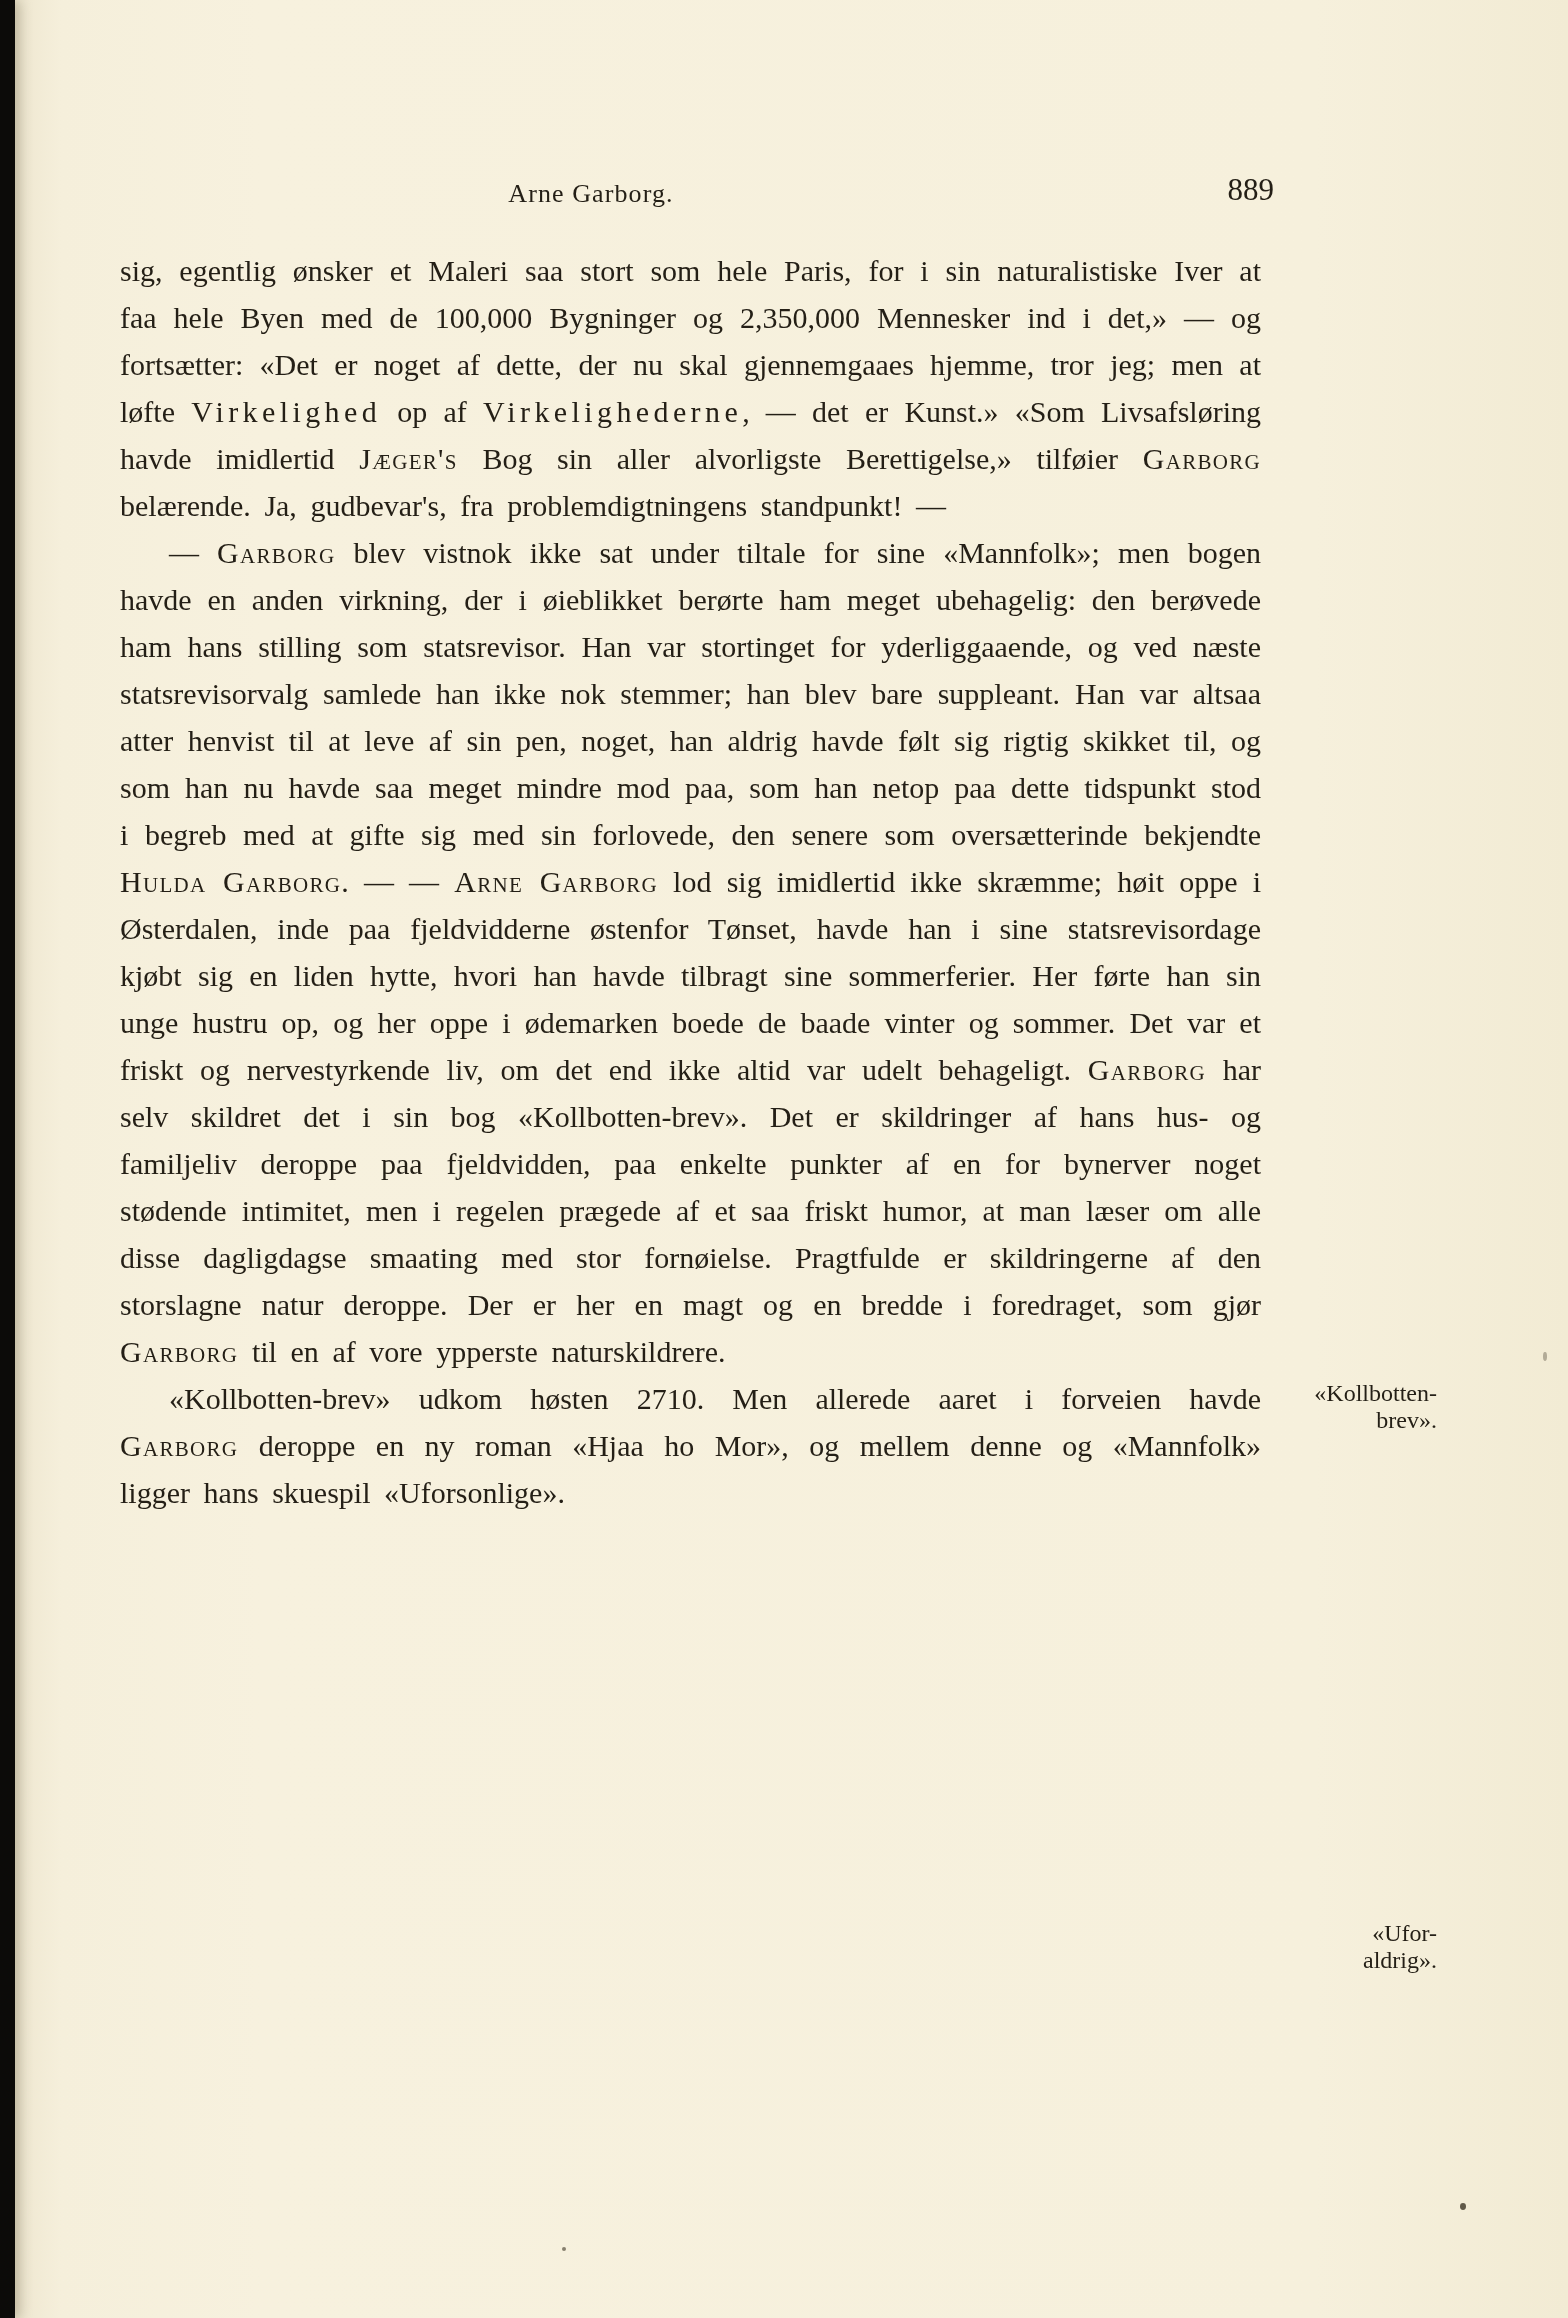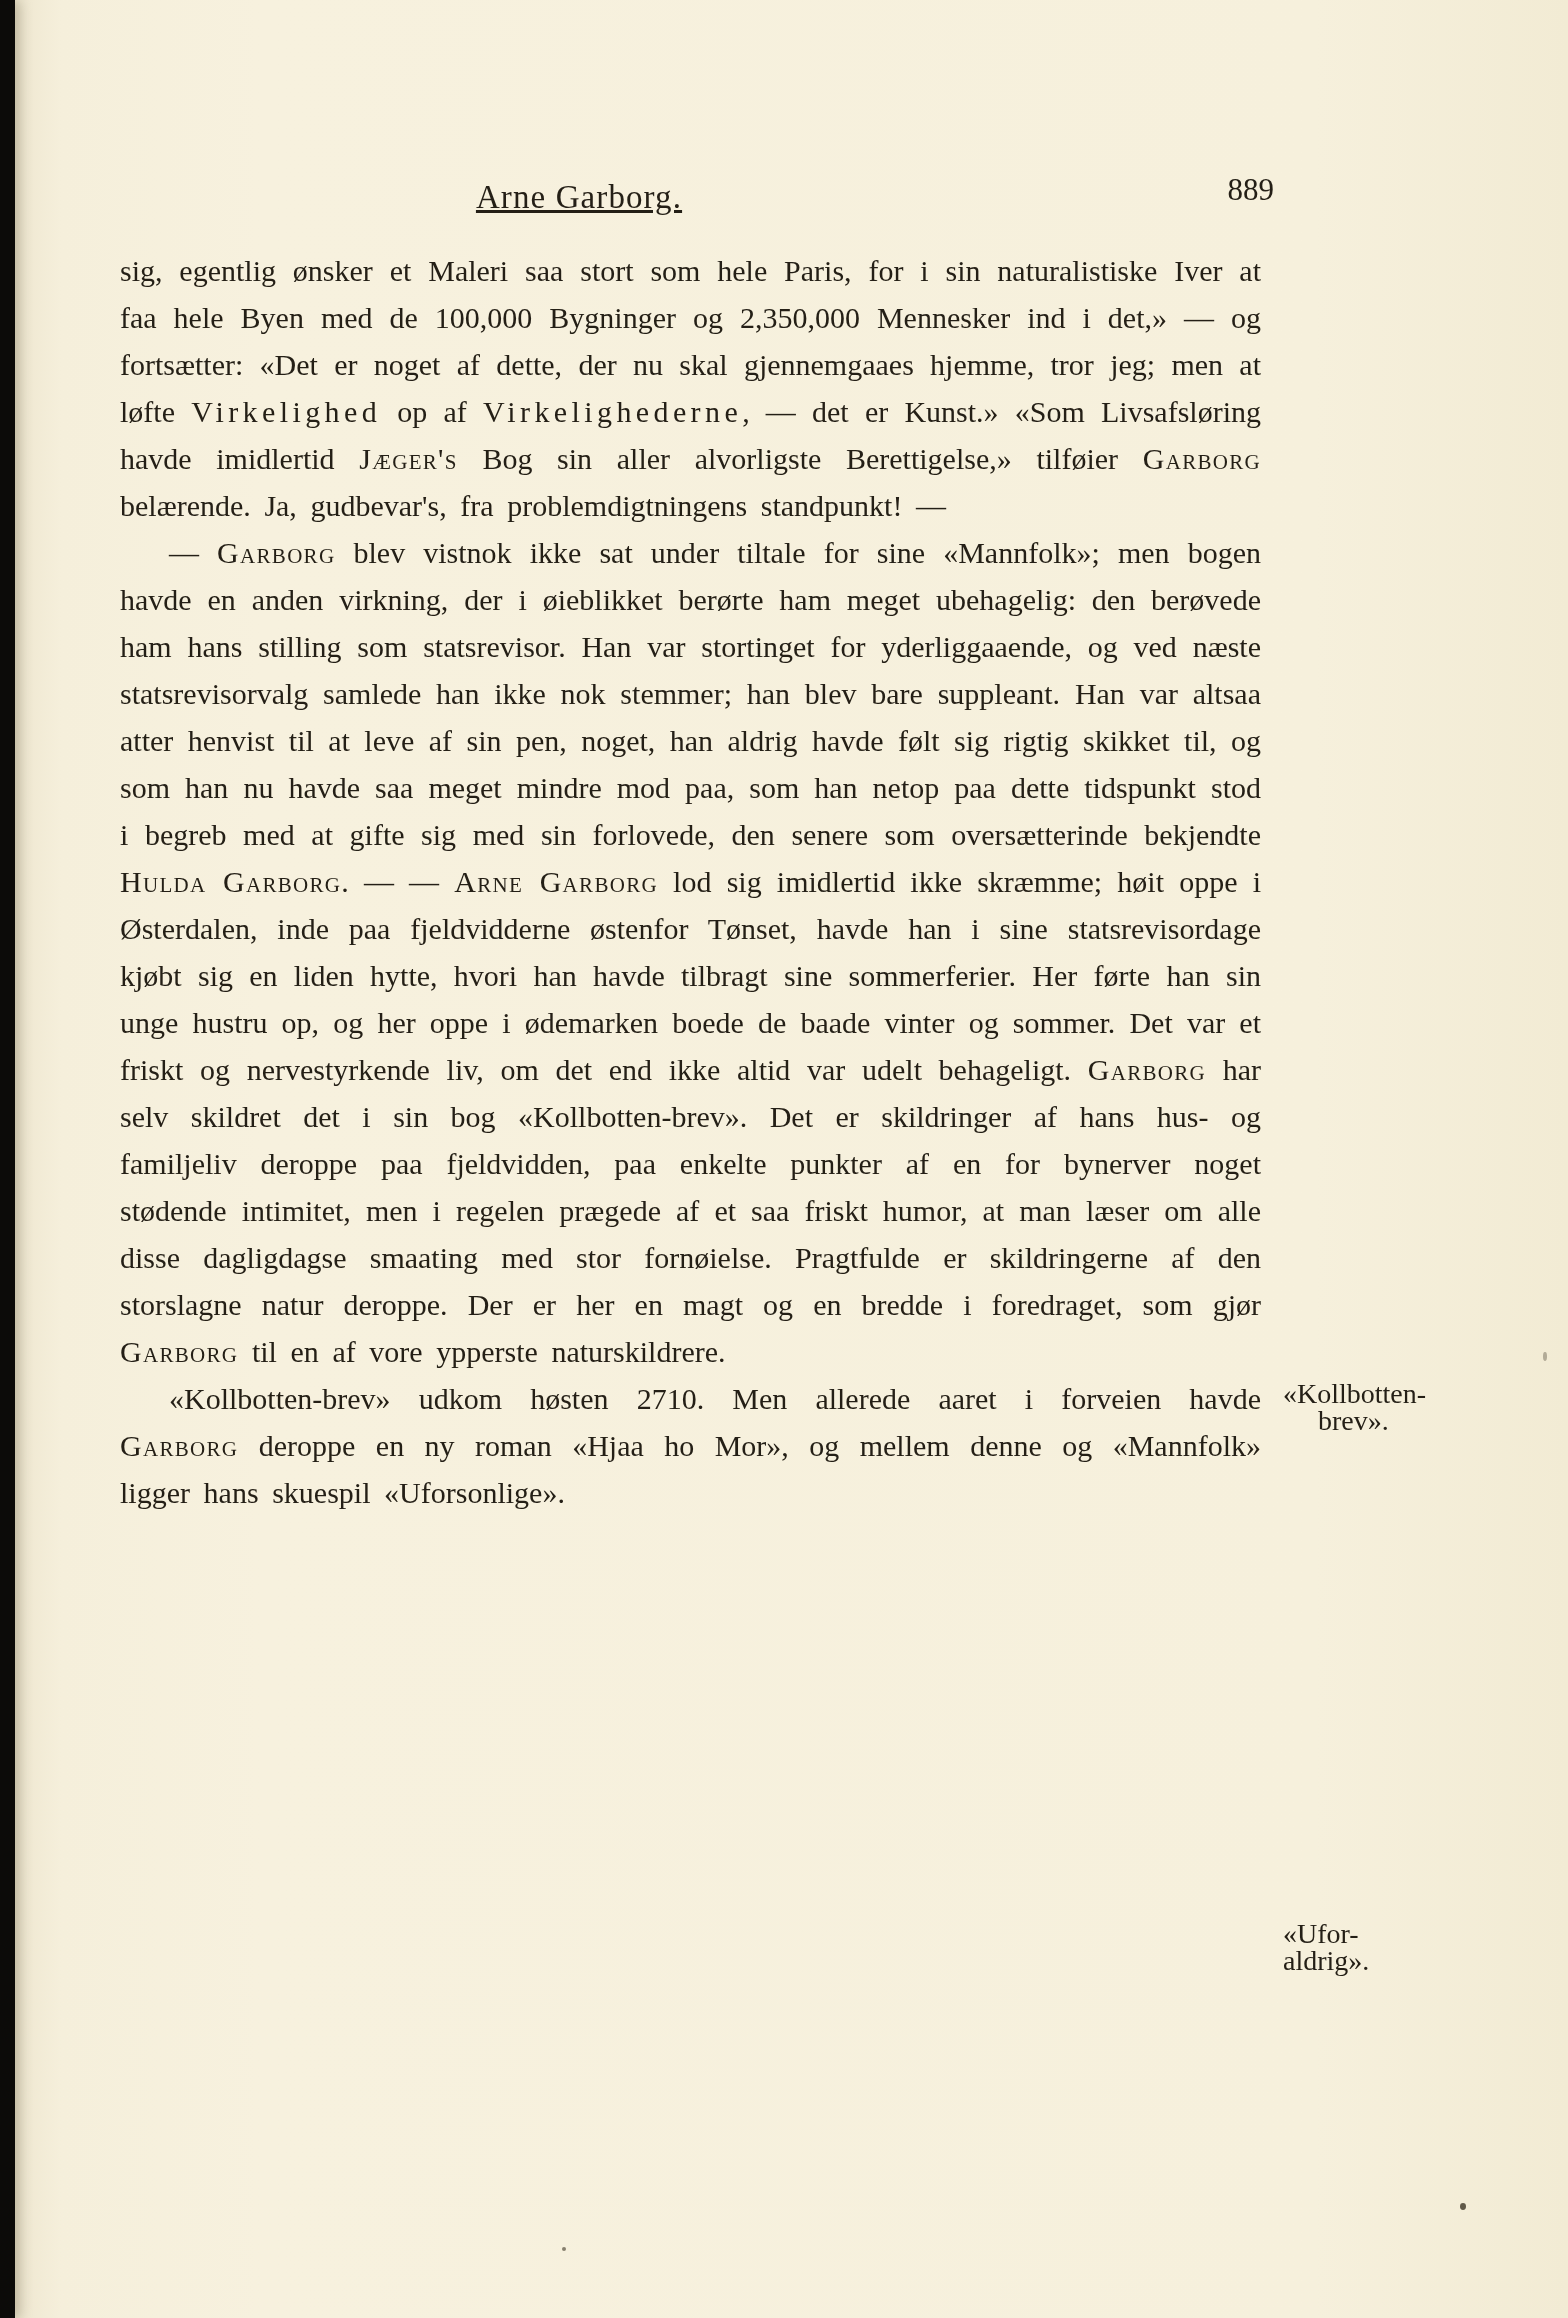--- a/index.html
+++ b/index.html
@@ -25,26 +25,25 @@
   }
   .page-header {
     position: absolute;
     top: 179px;
     left: 133px;
     width: 1141px;
     height: 44px;
   }
   .running-title {
     position: absolute;
-    left: 446px;
+    left: 458px;
     transform: translateX(-50%);
-    font-size: 33px;
+    font-size: 26px;
     letter-spacing: 1.1px;
     white-space: nowrap;
-    text-decoration: underline;
   }
   .page-number {
     position: absolute;
     right: 0;
     top: -7px;
     font-size: 31px;
   }
   .text-block {
     position: absolute;
     left: 120px;
@@ -61,23 +60,23 @@
     font-variant: small-caps;
     letter-spacing: 1.3px;
   }
   .spaced {
     letter-spacing: 4.4px;
   }
   .margin-note {
     position: absolute;
     left: 1283px;
     width: 154px;
-    font-size: 28px;
+    font-size: 24px;
     line-height: 27px;
-    text-align: left;
+    text-align: right;
   }
   .note-0 { top: 1380px; }
   .note-0 .note-line:nth-child(2) { padding-left: 35px; }
   .note-1 { top: 1920px; }
   .speck {
     position: absolute;
     background: #3c3425;
     border-radius: 50%;
   }
   .speck-1 { left: 1460px; top: 2203px; width: 6.1px; height: 7px; opacity: .8; }

